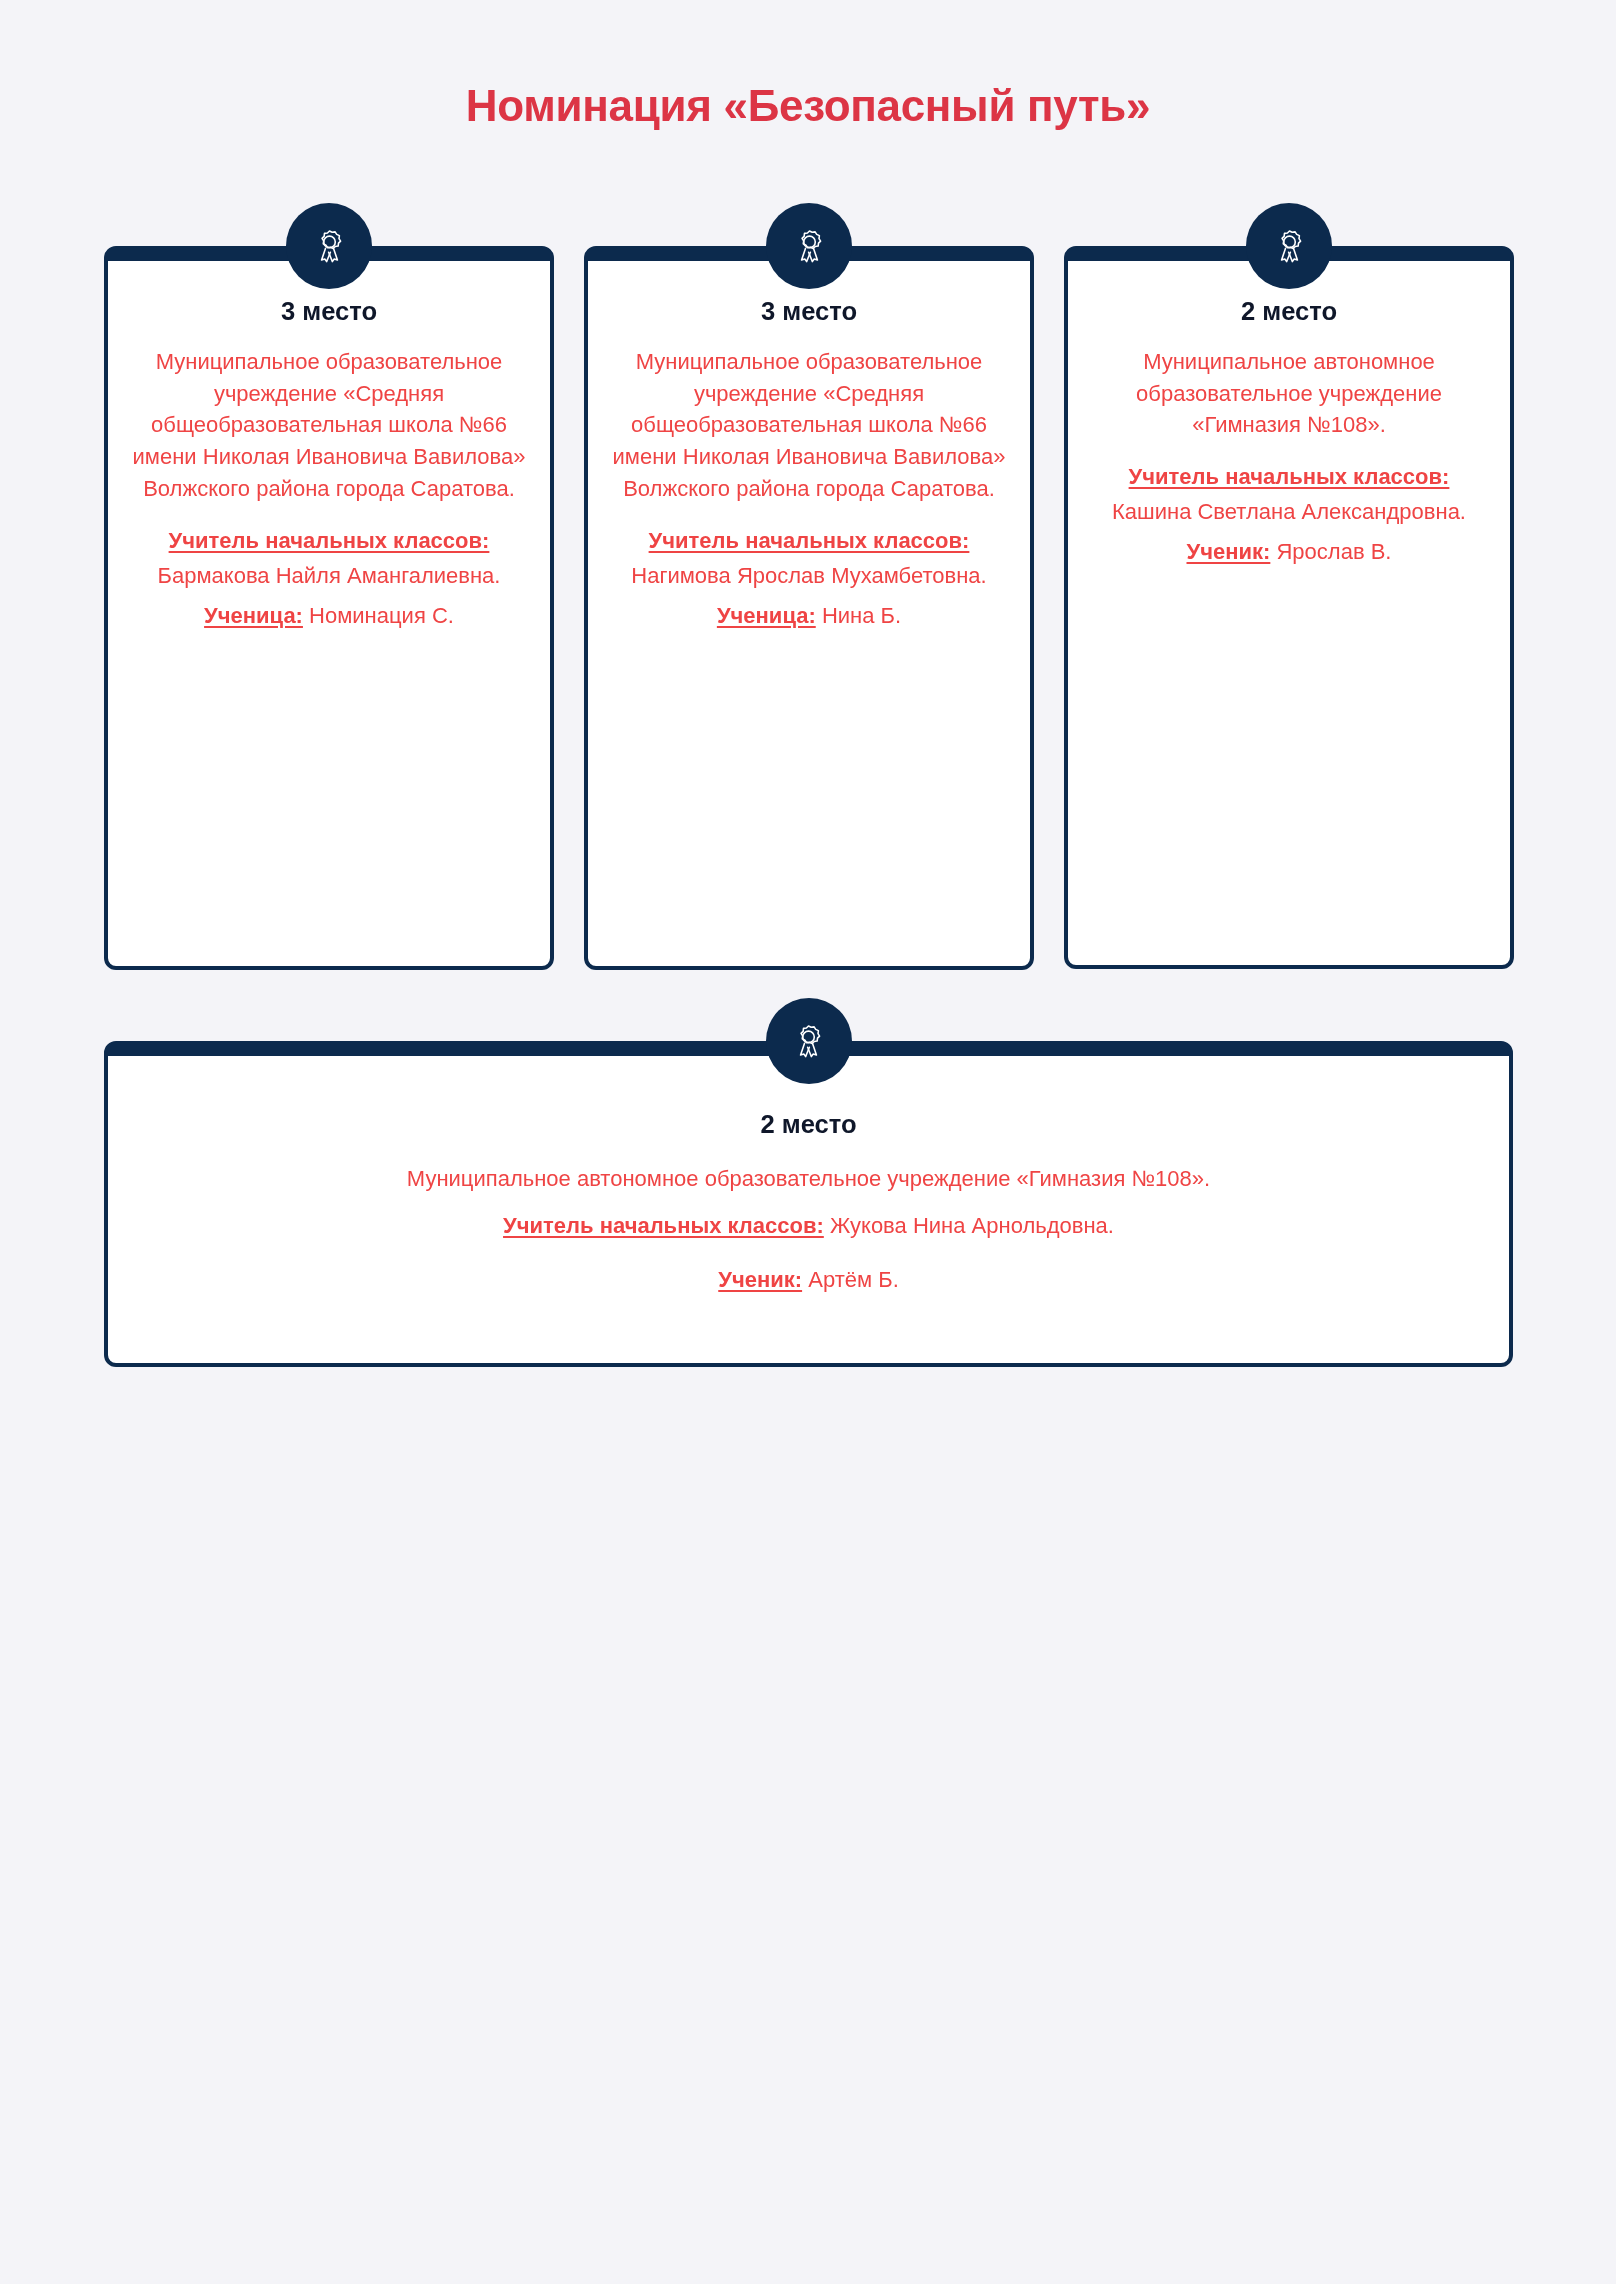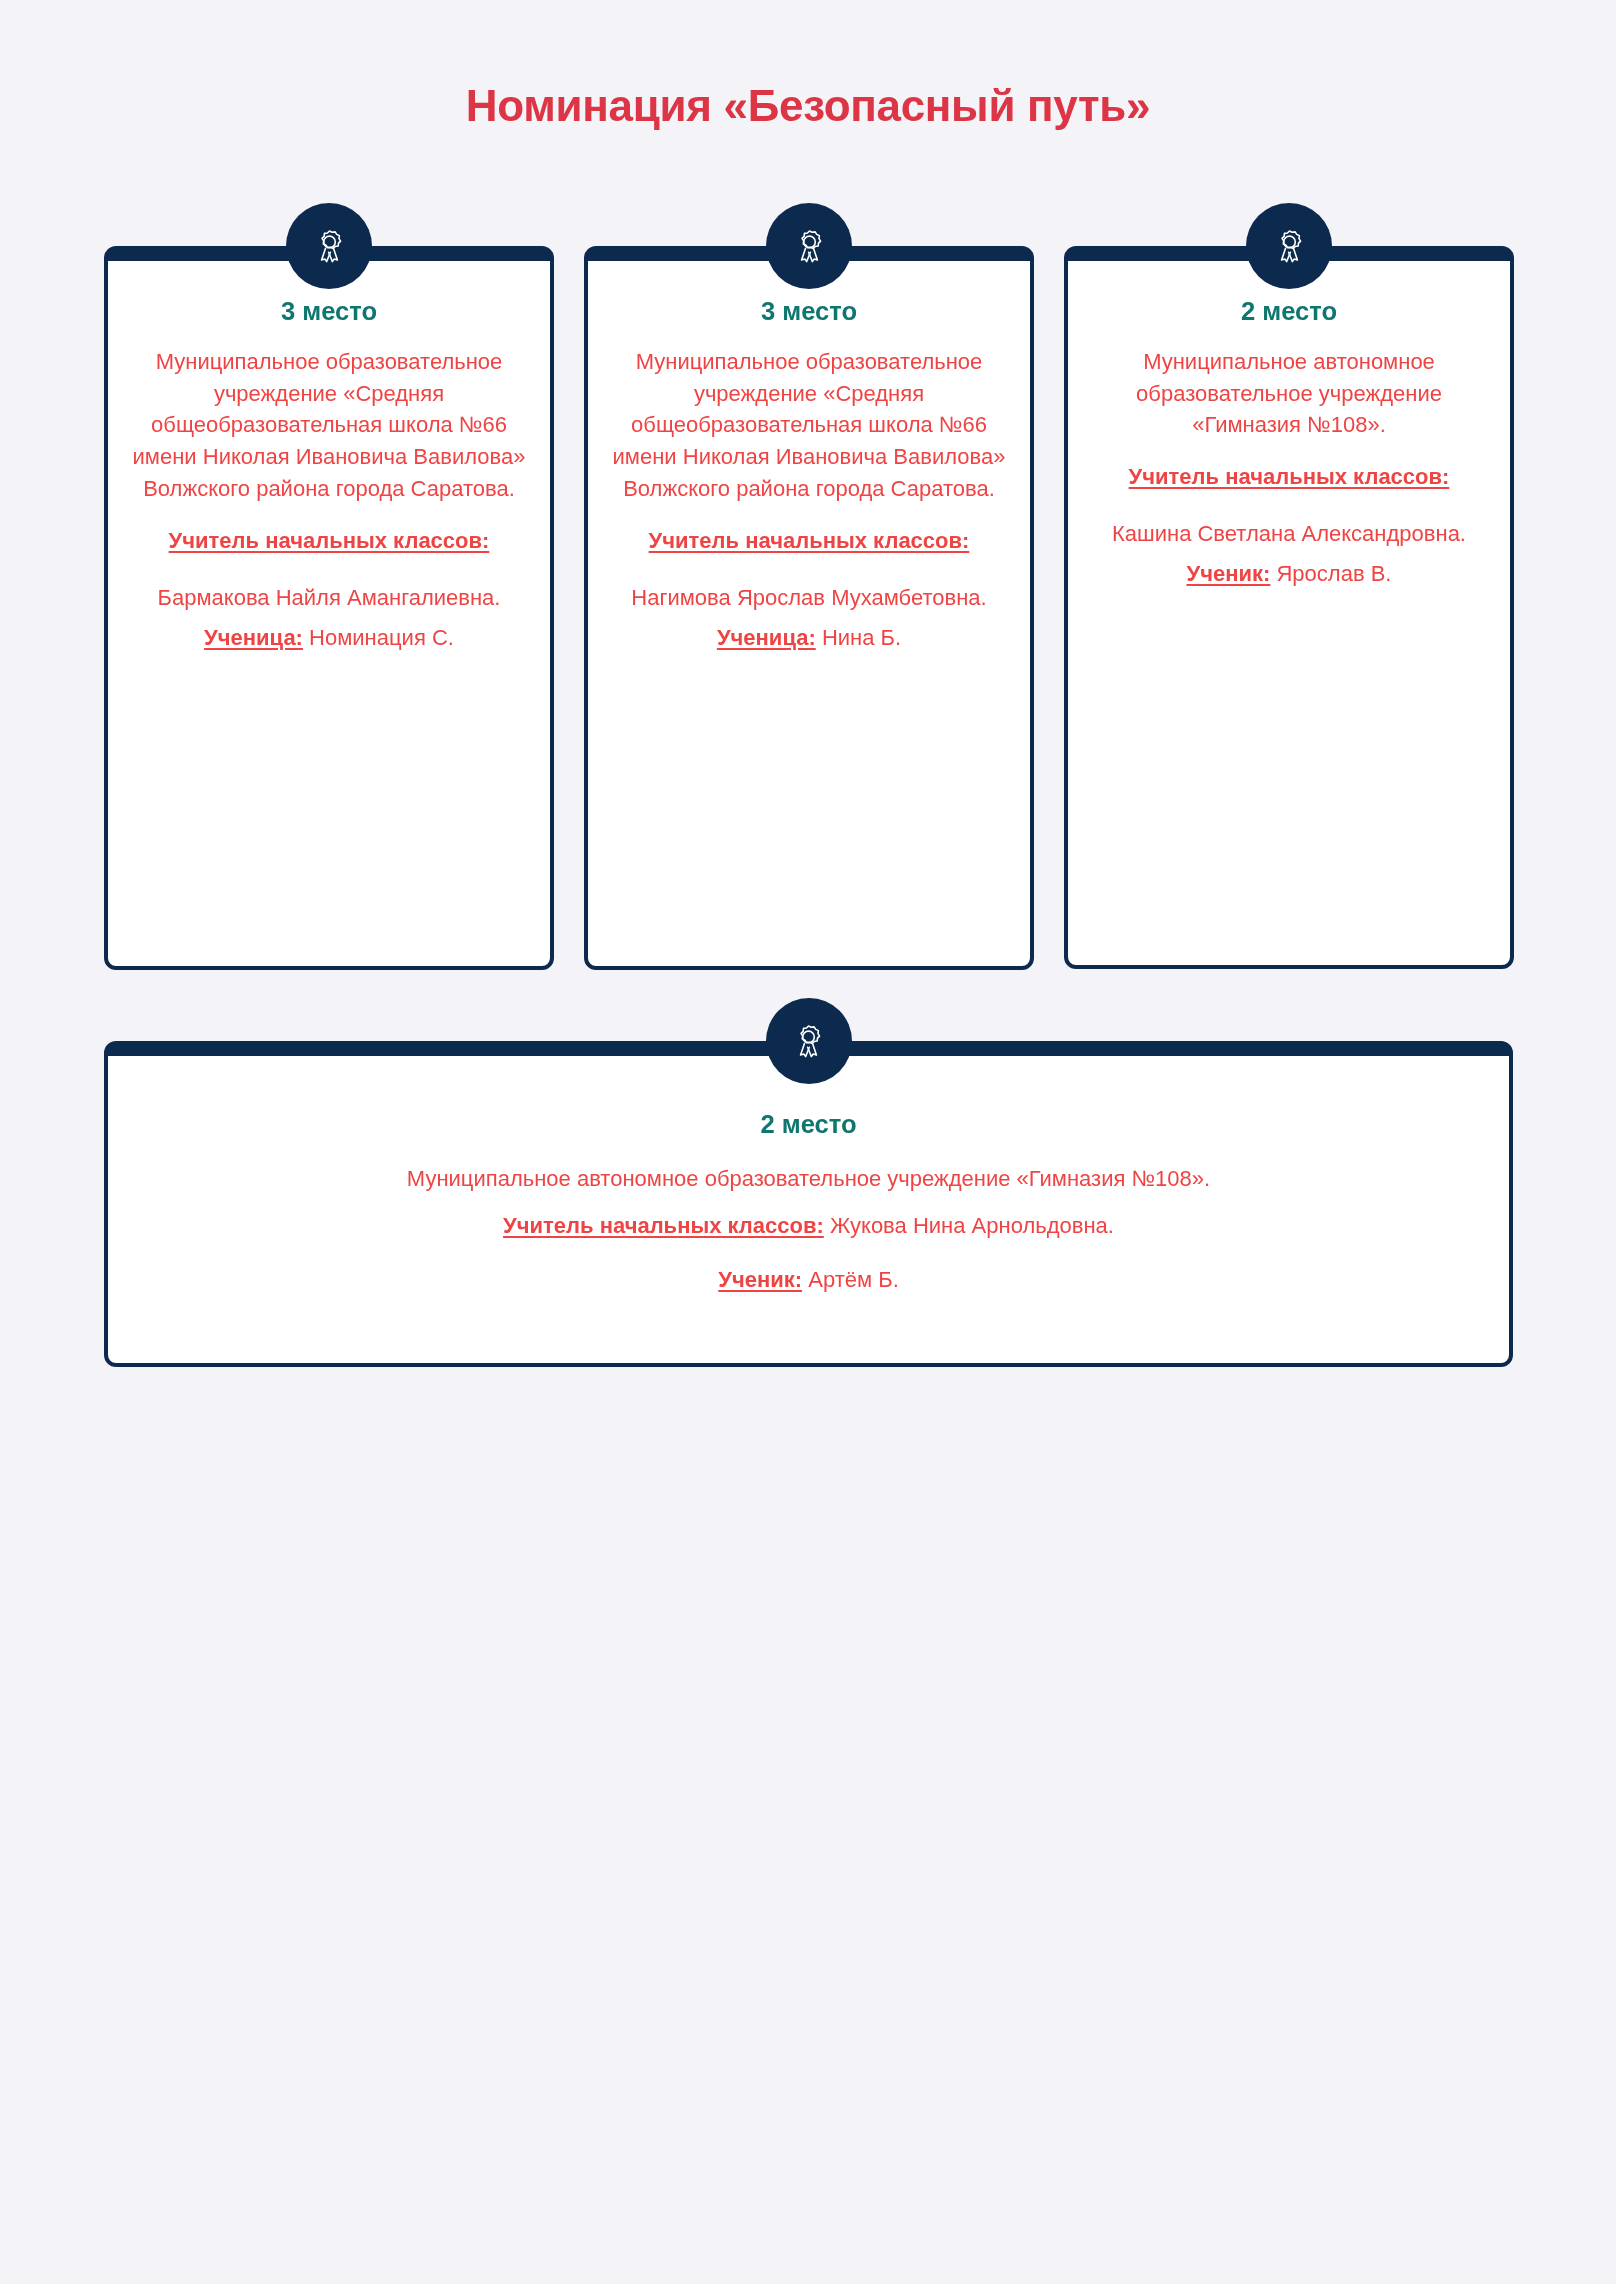--- a/index.html
+++ b/index.html
@@ -68,21 +68,21 @@
     z-index: 5;
   }
   .badge svg {
     width: 39px;
     height: 39px;
     display: block;
   }
 
   
   .place {
-    color: #0f766e;
+    color: #0f172a;
     font-weight: bold;
     font-size: 25.6px;
     line-height: 1.2;
   }
 
   .body-text {
     color: #ef4444;
     font-size: 22px;
     line-height: 1.45;
     font-weight: 400;
@@ -91,21 +91,21 @@
   .lbl {
     font-weight: bold;
     text-decoration: underline;
     text-underline-offset: 3.4px;
   }
 
   
   .col-card .card-inner { padding: 35px 23px 0 23px; }
   .col-card .school { margin-top: 19px; }
   .col-card .teacher-label { margin-top: 20px; }
-  .col-card .teacher-name { margin-top: 25px; }
+  .col-card .teacher-name { margin-top: 3px; }
   .col-card .pupil { margin-top: 8px; }
 
   
   .wide-card .card-inner { padding: 53px 40px 0 40px; }
   .wide-card .school { margin-top: 23px; }
   .wide-card .teacher-line { margin-top: 15px; }
   .wide-card .pupil { margin-top: 23px; }
 
   
   #card-1 { left: 104px;  top: 246px;  width: 450px;  height: 724px; }

